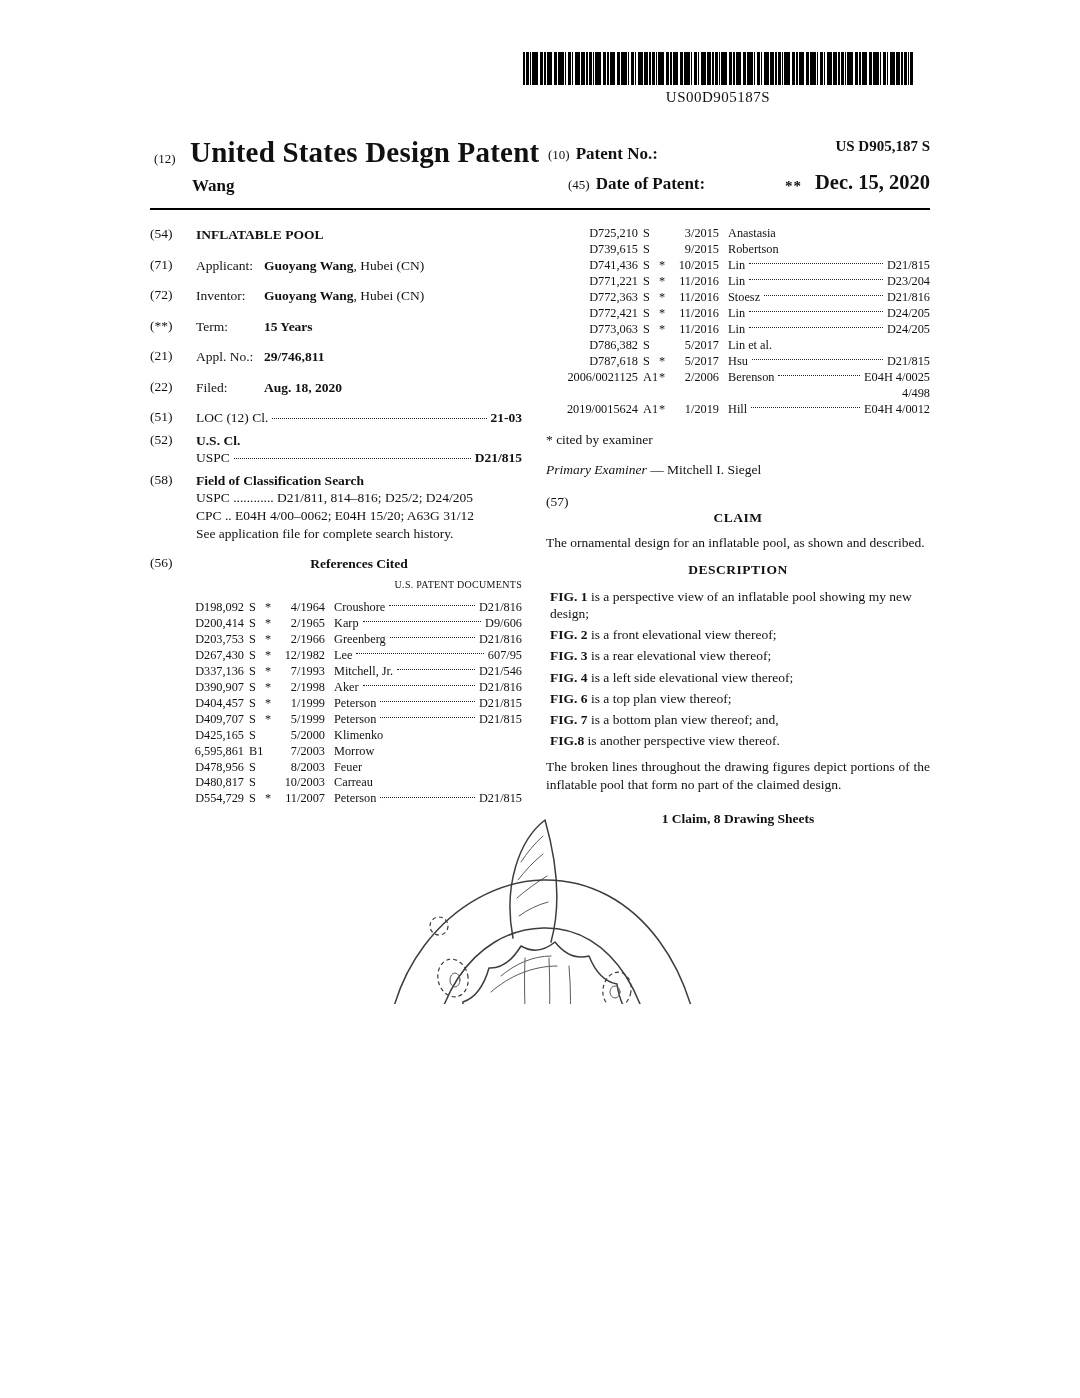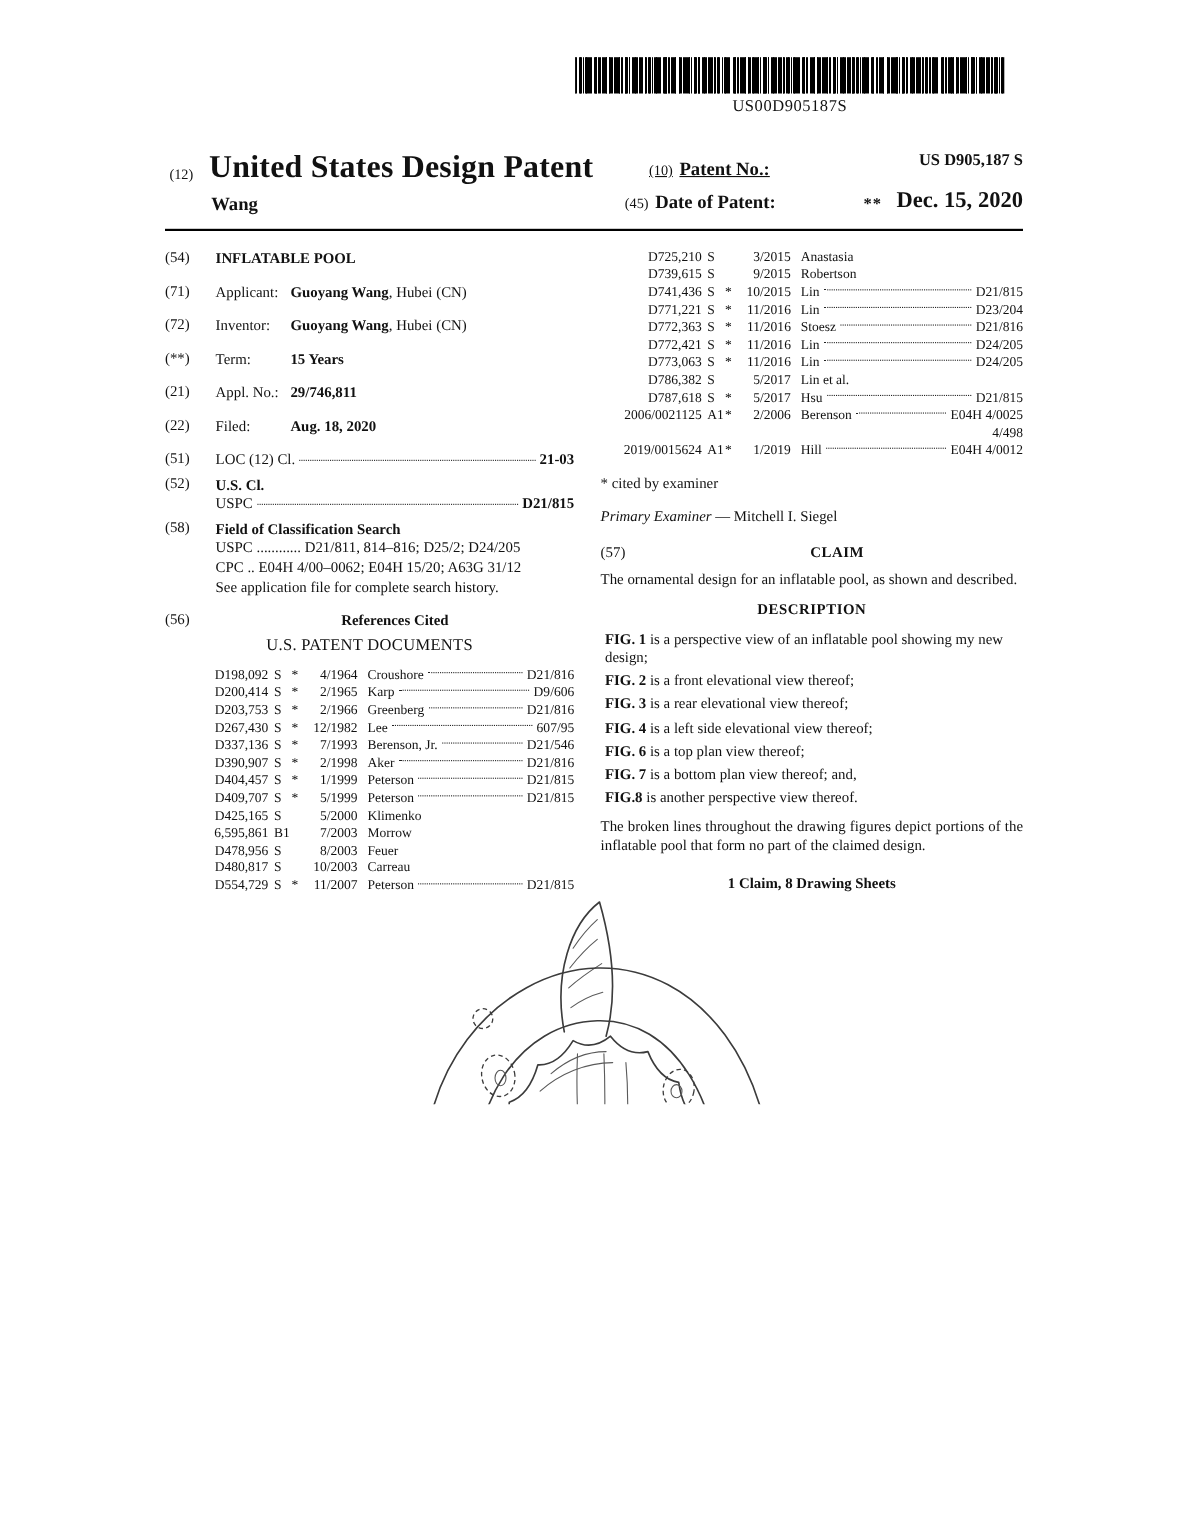--- a/index.html
+++ b/index.html
@@ -11,21 +11,21 @@
   .barcode{height:33px;background-color:#fff;background:
       repeating-linear-gradient(90deg,#000 0 2px,transparent 2px 4px,#000 4px 5px,transparent 5px 9px),
       repeating-linear-gradient(90deg,#000 0 1px,transparent 1px 3px,#000 3px 6px,transparent 6px 7px);}
   .barcode-text{font-size:15px;margin-top:4px;letter-spacing:.5px;}
 
   
   .header{position:absolute;left:150px;top:136px;width:780px;height:70px;}
   .h-kind{position:absolute;left:4px;top:15px;font-size:13px;}
   .h-title{position:absolute;left:40px;top:0;font-size:29px;font-weight:bold;letter-spacing:.2px;}
   .h-inventor{position:absolute;left:42px;top:40px;font-size:17px;font-weight:bold;}
-  .h-pn-label{position:absolute;left:440px;top:8px;white-space:nowrap;text-decoration:underline;}
+  .h-pn-label{position:absolute;left:398px;top:8px;white-space:nowrap;}
   .h-dp-label{position:absolute;left:418px;top:38px;white-space:nowrap;}
   .small-tag{font-size:13px;margin-right:6px;}
   .bold-label{font-size:17px;font-weight:bold;}
   .h-pn-value{position:absolute;right:0;top:2px;font-size:15px;font-weight:bold;white-space:nowrap;}
   .h-dp-value{position:absolute;right:0;top:35px;font-size:20.5px;font-weight:bold;white-space:nowrap;}
   .h-dp-stars{position:absolute;right:128px;top:42px;font-size:15px;font-weight:bold;letter-spacing:1px;}
   .header-rule{position:absolute;left:150px;top:208px;width:780px;border-top:2px solid #000;}
 
   
   .columns{position:absolute;left:150px;top:226px;width:780px;display:flex;}
@@ -33,40 +33,40 @@
   .col-right{width:384px;flex:none;}
 
   .field{display:flex;margin-bottom:13px;}
   .field.tight{margin-bottom:5px;}
   .tag{flex:none;width:46px;font-size:13.5px;}
   .fbody{flex:1;font-size:13.5px;line-height:1.3;}
   .fbody.center{text-align:center;font-weight:bold;}
   .flabel{display:inline-block;width:68px;}
   .leaderline{display:flex;align-items:baseline;}
   .leader{flex:1 1 auto;min-width:10px;border-bottom:1.4px dotted #222;margin:0 4px;transform:translateY(-3px);}
-  .usdocs{text-align:center;font-size:15px;margin:2px 0 10px 0;letter-spacing:.3px;}
+  .usdocs{text-align:right;font-size:10px;margin:2px 0 10px 0;letter-spacing:.3px;}
 
   
   .refs{padding-left:30px;}
   .refs-right{padding-left:2px;margin-bottom:14px;}
   .ref-row{display:flex;align-items:center;font-size:12.3px;line-height:1.3;white-space:nowrap;}
   .ref-row.cont{justify-content:flex-end;}
   .r-num{width:64px;text-align:right;flex:none;}
   .refs-right .r-num{width:90px;}
   .r-kind{width:16px;margin-left:5px;flex:none;}
   .r-star{width:10px;flex:none;}
   .r-date{width:50px;text-align:right;margin-right:9px;flex:none;}
   .r-name{flex:none;}
   .r-cls,.r-cls2{flex:none;}
   .ref-row .leader{transform:translateY(-2px);}
 
   
   .cited{font-size:13.5px;margin:4px 0 14px 0;}
   .examiner{font-size:13.5px;margin:0 0 16px 0;}
-  .sec-head{display:flex;font-size:13.5px;margin-bottom:8px;}
+  .sec-head{display:flex;font-size:13.5px;margin-bottom:8px;flex-direction:column;}
   .sec-head .center-label{flex:1;text-align:center;font-weight:bold;letter-spacing:.5px;}
   .just{font-size:13.5px;line-height:1.32;text-align:justify;margin:0 0 10px 0;}
   .center-head{text-align:center;font-weight:bold;font-size:13.5px;letter-spacing:.5px;margin:6px 0 10px 0;}
   .fig-line{font-size:13.5px;line-height:1.28;margin:4px;}
   #figure-list{margin-bottom:8px;}
   .footer-claims{text-align:center;font-weight:bold;font-size:13.5px;margin-top:18px;}
 
   
   .figure{position:absolute;left:305px;top:796px;width:480px;height:540px;}
   .figure svg{width:100%;height:100%;}
@@ -207,21 +207,21 @@
             <span class="r-date">12/1982</span>
             <span class="r-name">Lee</span>
             <span class="leader"></span>
             <span class="r-cls">607/95</span>
           </div>
           <div class="ref-row">
             <span class="r-num">D337,136</span>
             <span class="r-kind">S</span>
             <span class="r-star">*</span>
             <span class="r-date">7/1993</span>
-            <span class="r-name">Berenson, Jr.</span>
+            <span class="r-name">Mitchell, Jr.</span>
             <span class="leader"></span>
             <span class="r-cls">D21/546</span>
           </div>
           <div class="ref-row">
             <span class="r-num">D390,907</span>
             <span class="r-kind">S</span>
             <span class="r-star">*</span>
             <span class="r-date">2/1998</span>
             <span class="r-name">Aker</span>
             <span class="leader"></span>

